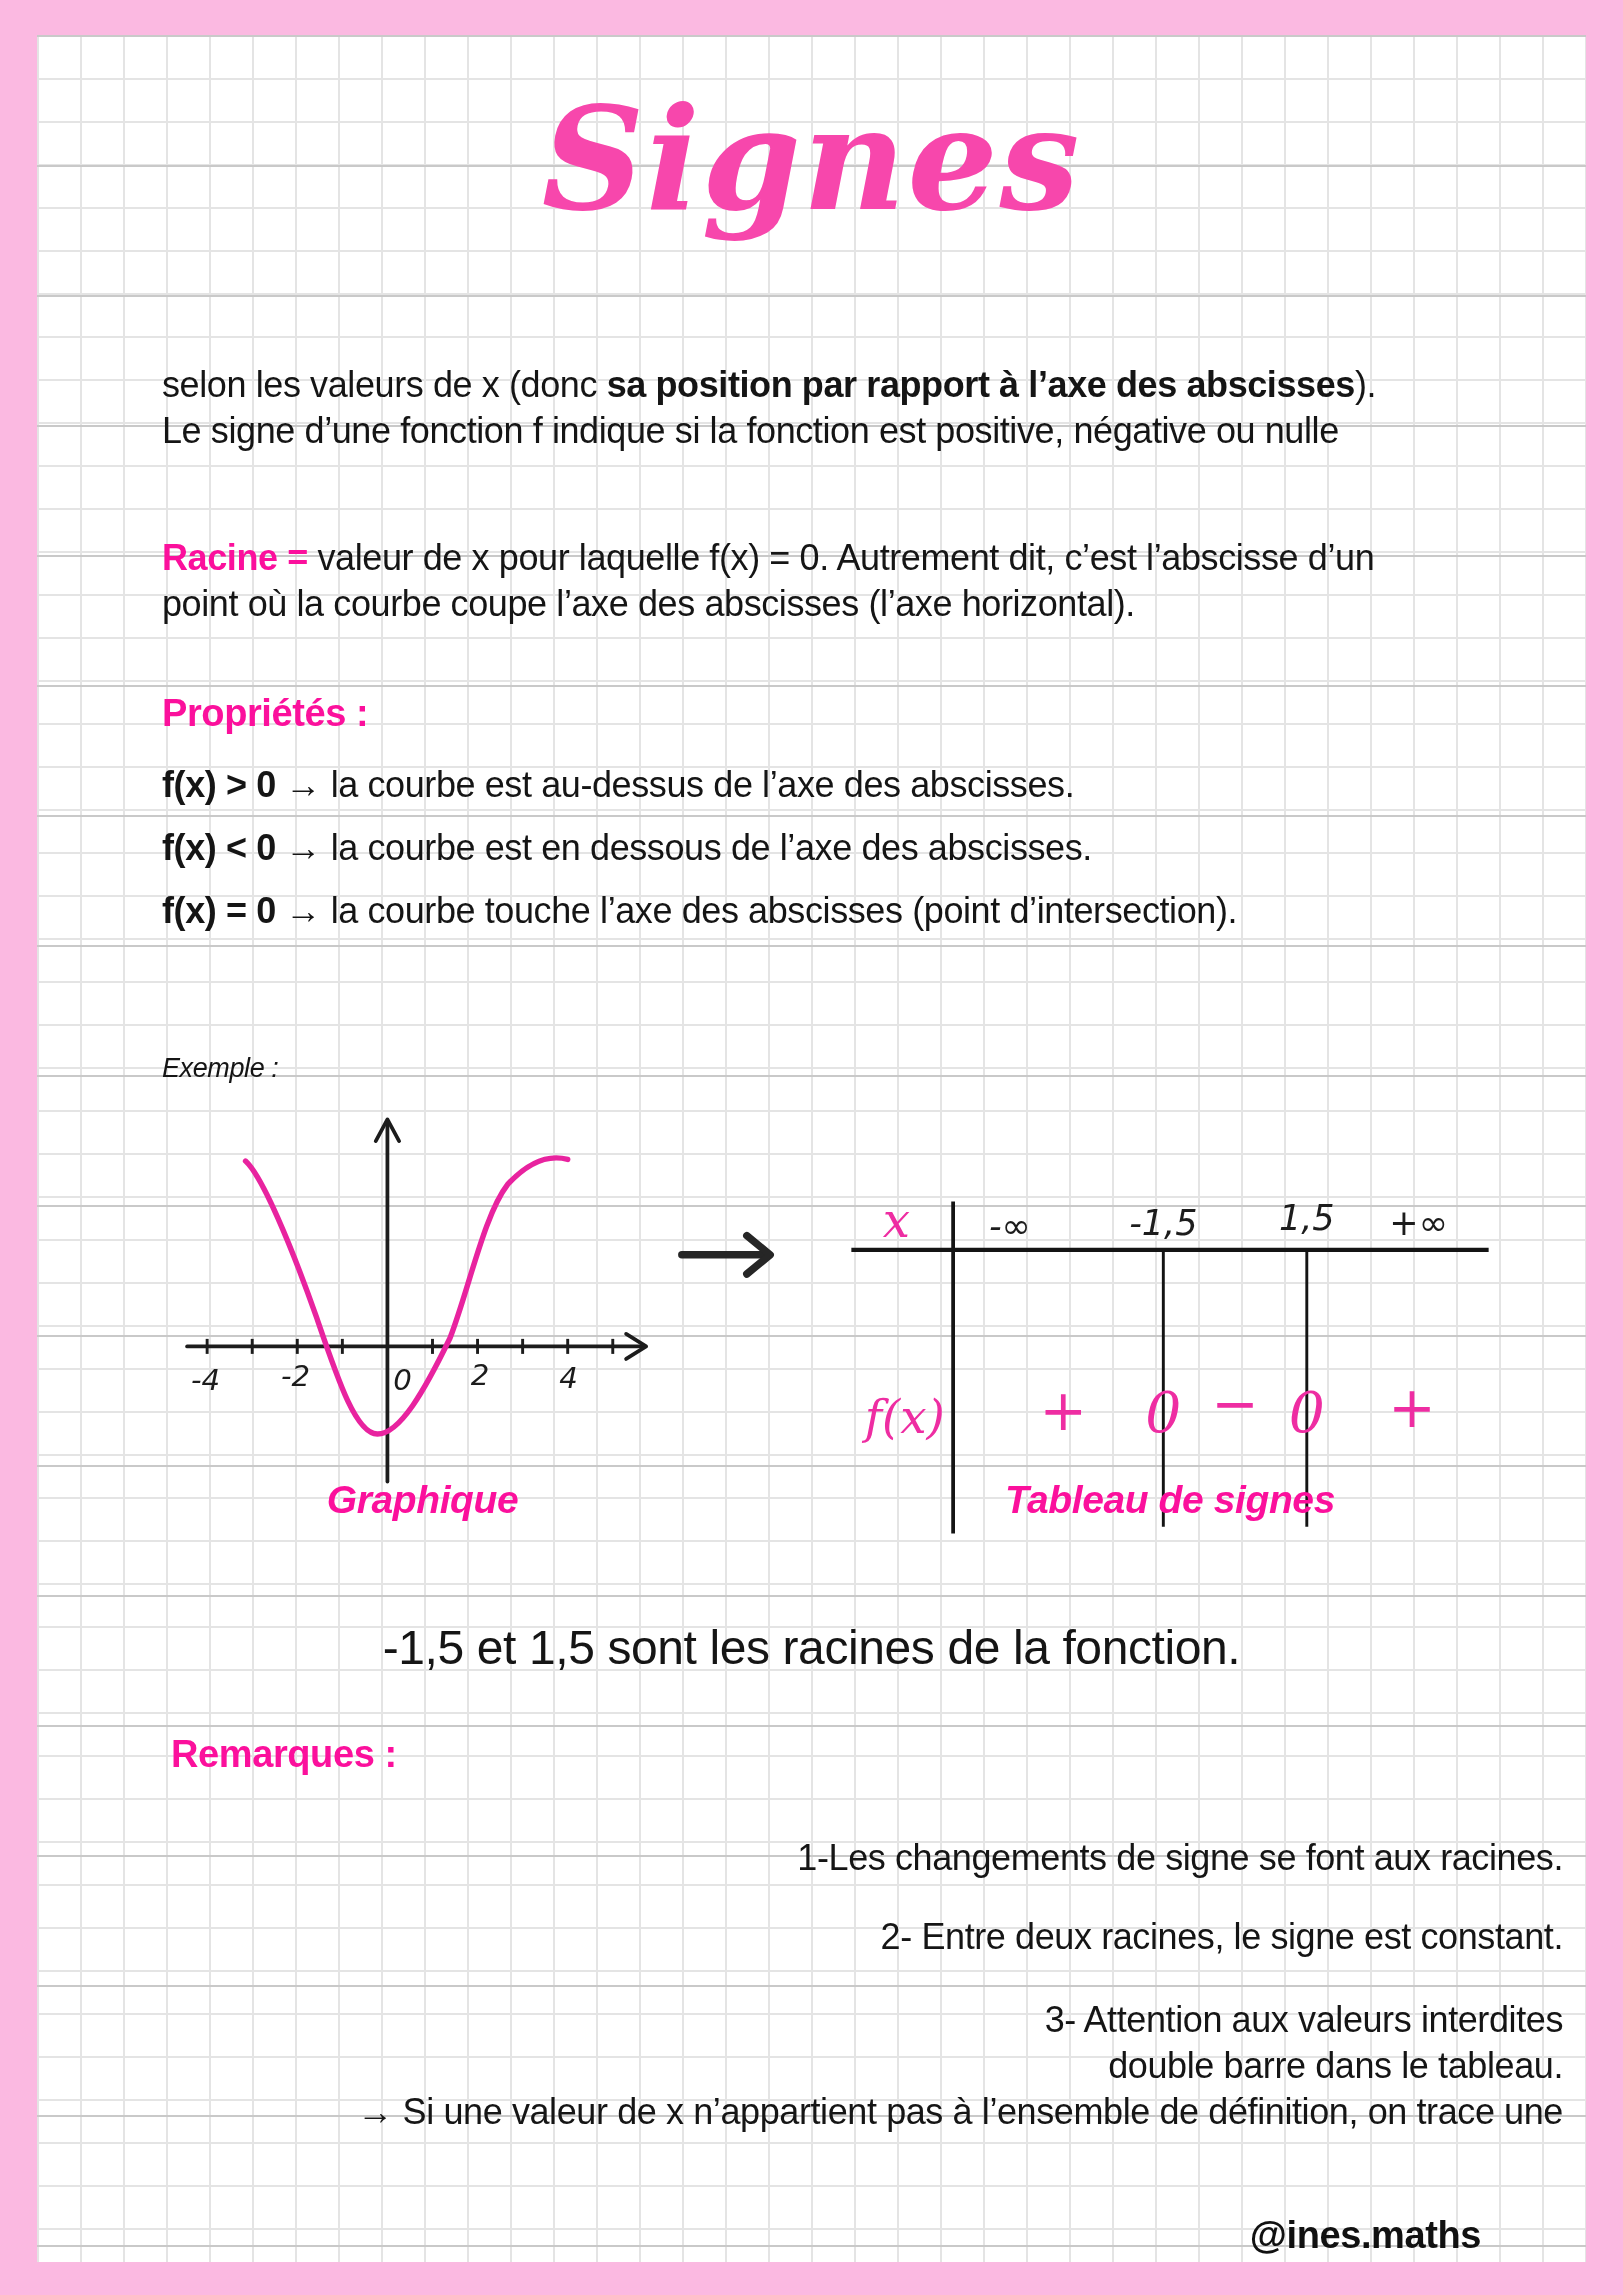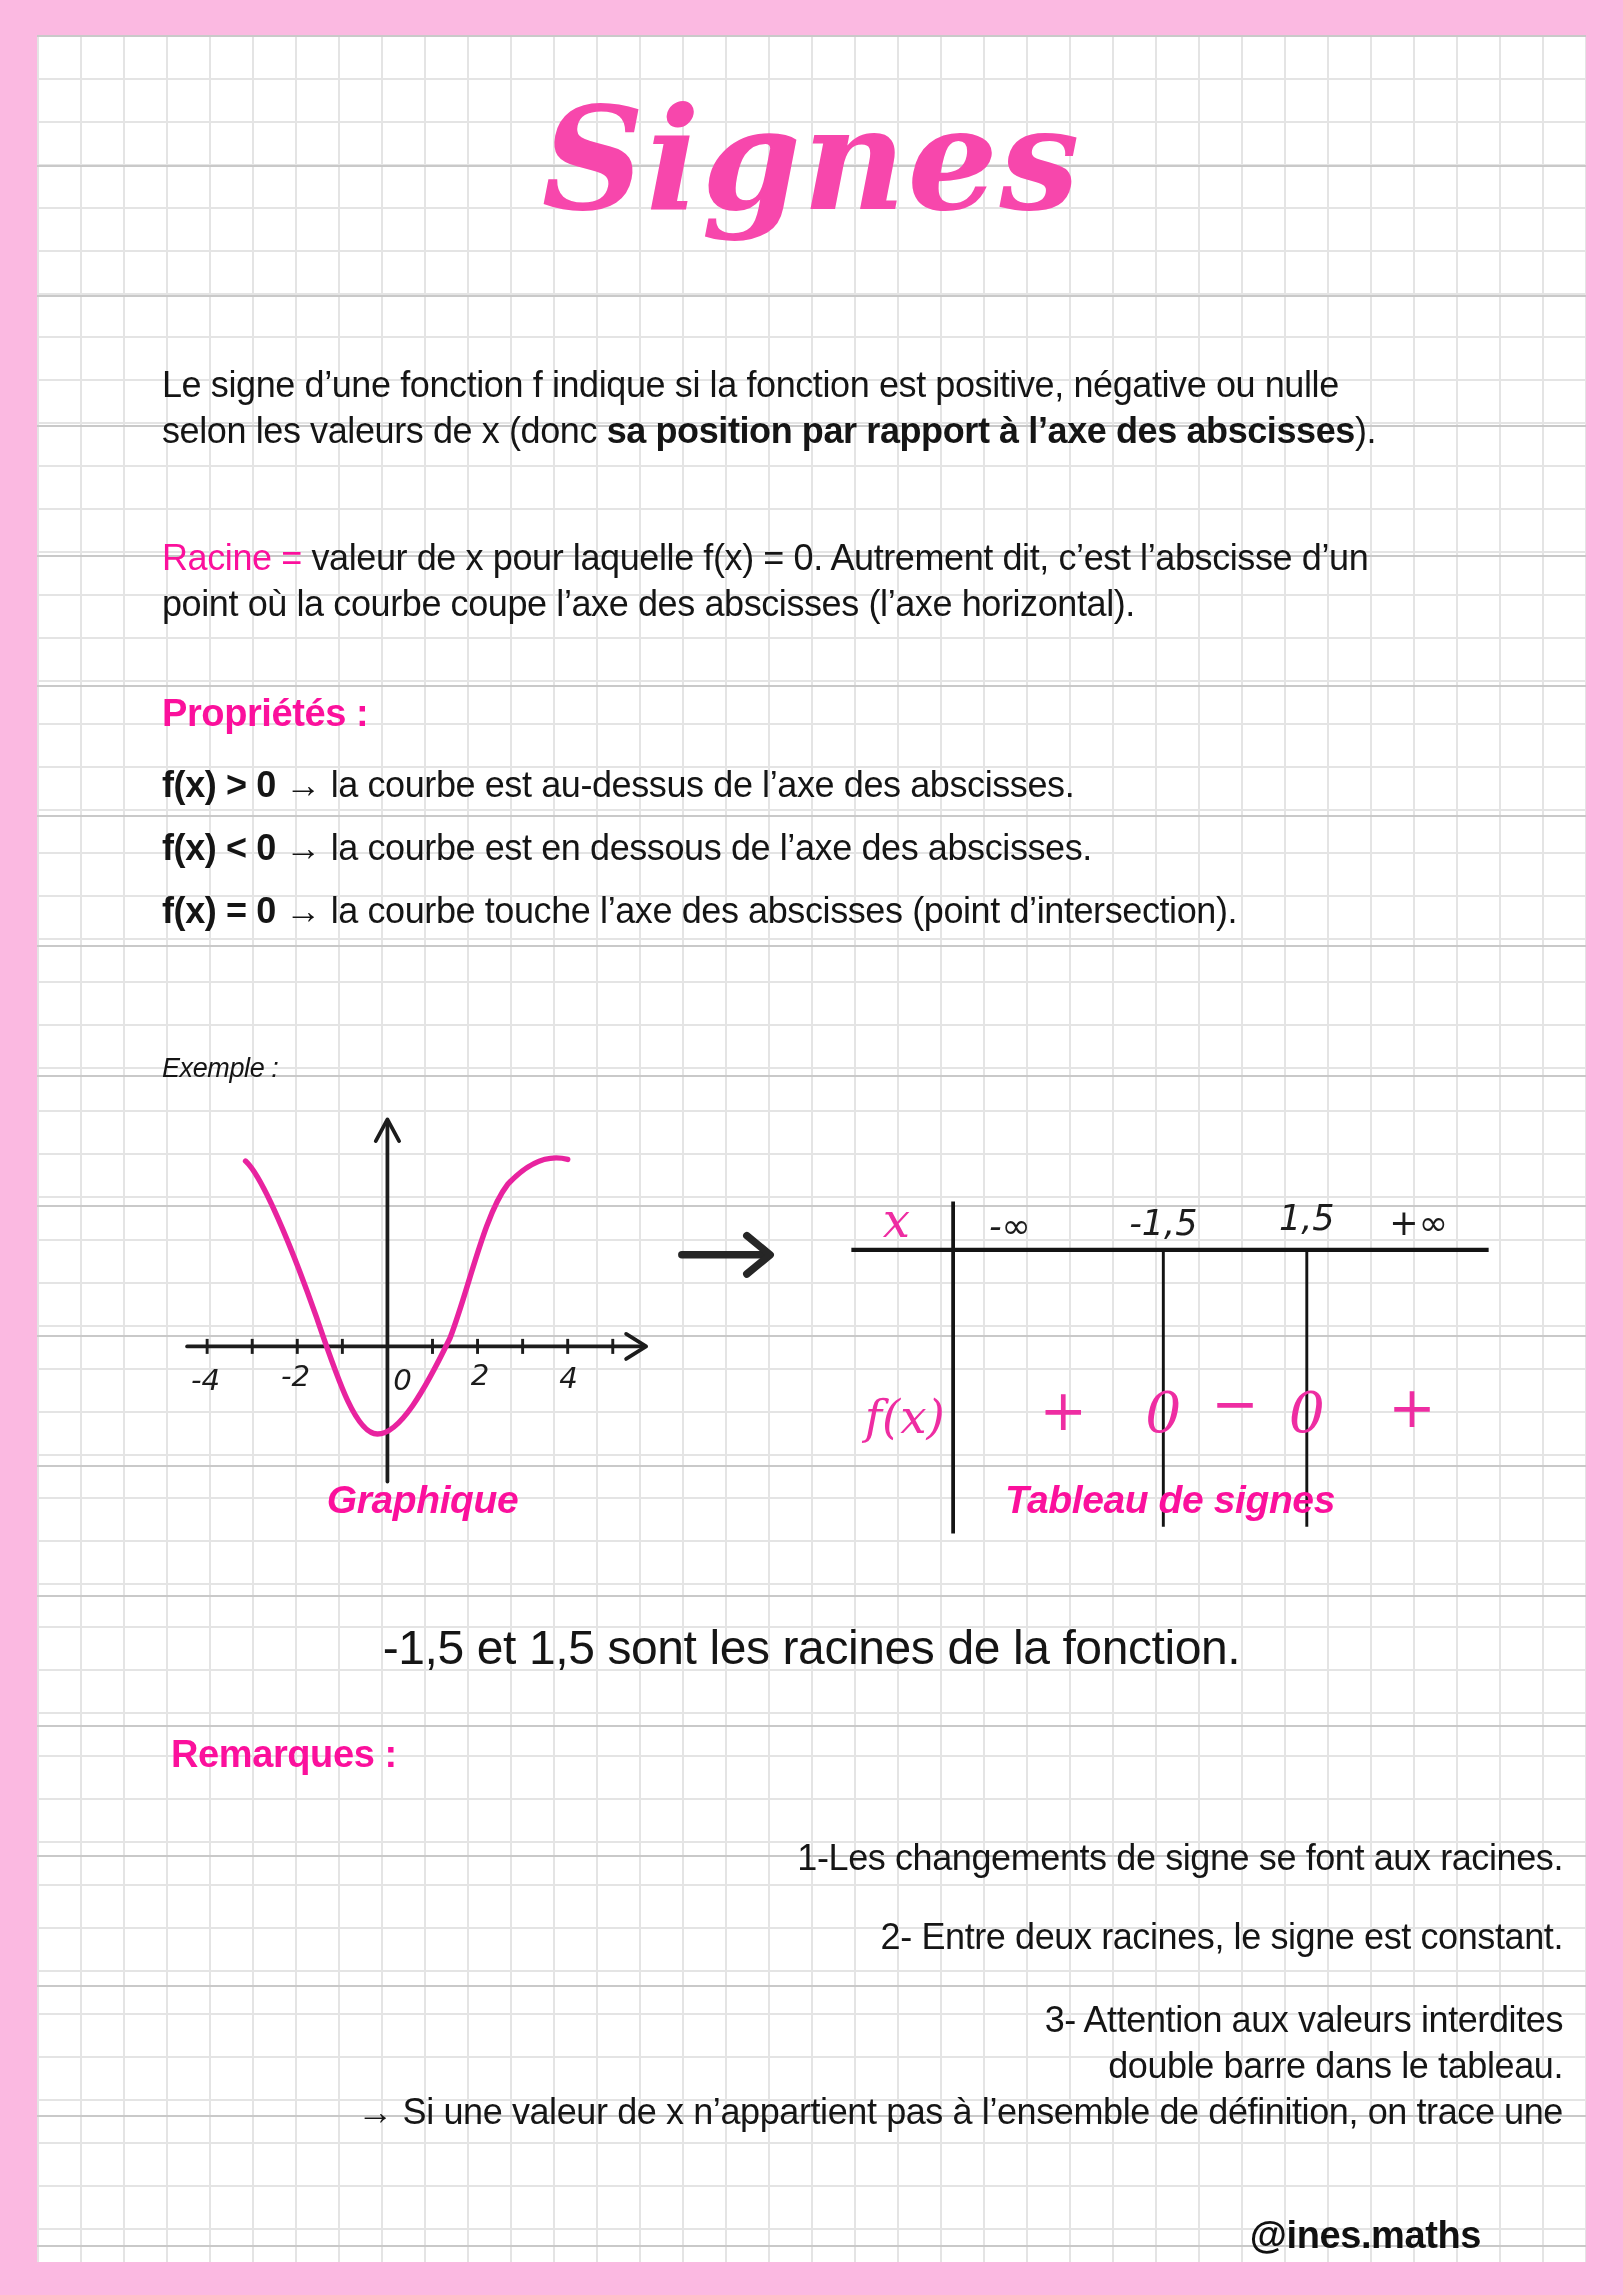--- a/index.html
+++ b/index.html
@@ -24,21 +24,21 @@
     left:0;top:46px;width:100%;
     text-align:center;
     font-family:"DejaVu Serif",serif;
     font-style:italic;font-weight:bold;
     font-size:142px;line-height:1.1;
     color:#f747ac;margin:0;
     letter-spacing:1.7px;
   }
   .para{font-size:36px;line-height:46px;letter-spacing:-0.4px;margin:0;}
   .ln{display:block;}
-  .pink{color:#fb109c;font-weight:normal;margin-top:8px;}
+  .pink{color:#fb109c;font-weight:bold;margin-top:8px;}
   .pink-head{
     font-size:38px;font-weight:bold;color:#fb109c;
     margin:0;letter-spacing:-0.4px;
   }
   .intro{left:125px;top:327px;width:1401px;}
   .racine-p{left:125px;top:500px;width:1401px;}
   .props-head{left:125px;top:657px;}
   .props{left:125px;top:728px;width:1401px;}
   .props p{margin:0 0 19px 0;font-size:36px;line-height:44px;letter-spacing:-0.4px;}
   .prop-head{font-weight:bold;}
@@ -73,22 +73,22 @@
   .script{font-family:"DejaVu Serif",serif;font-style:italic;}
 </style>
 </head>
 <body>
 
 <div class="sheet">
 
   <h1 class="abs title">Signes</h1>
 
   <p class="abs para intro">
+    <span class="ln"><span>selon les valeurs de x (donc </span><b>sa position par rapport à l’axe des abscisses</b><span>).</span></span>
     <span class="ln">Le signe d’une fonction f indique si la fonction est positive, négative ou nulle</span>
-    <span class="ln"><span>selon les valeurs de x (donc </span><b>sa position par rapport à l’axe des abscisses</b><span>).</span></span>
   </p>
 
   <p class="abs para racine-p">
     <span class="ln"><span class="pink">Racine =</span><span> valeur de x pour laquelle f(x) = 0. Autrement dit, c’est l’abscisse d’un</span></span>
     <span class="ln">point où la courbe coupe l’axe des abscisses (l’axe horizontal).</span>
   </p>
 
   <h2 class="abs pink-head props-head">Propriétés :</h2>
 
   <div class="abs props">

